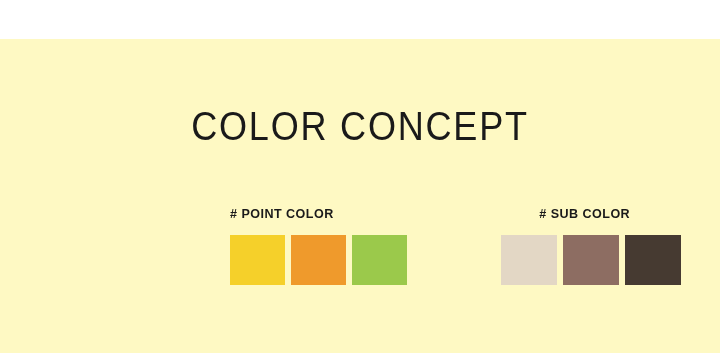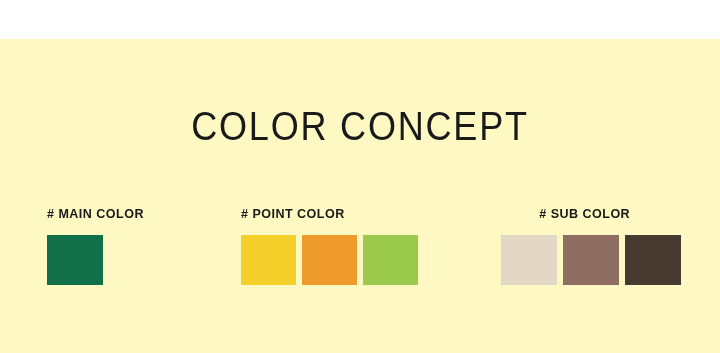--- a/index.html
+++ b/index.html
@@ -42,21 +42,21 @@
     transform: scaleX(0.88);
     transform-origin: center top;
   }
 
   
   .group {
     position: absolute;
     top: 168px;
   }
   #group-main  { left: 47px;  }
-  #group-point { left: 241px; }
+  #group-point { left: 230px; }
   #group-sub   { left: 501px; text-align: center; }
 
   .group-label {
     font-family: "Liberation Sans", sans-serif;
     font-size: 13.5px;
     line-height: 14px;
     font-weight: bold;
     letter-spacing: 0.5px;
     color: #1a1a1a;
     white-space: nowrap;
@@ -79,26 +79,20 @@
   #group-point .swatch { width: 55px; }
   #group-sub   .swatch { width: 56px; }
 </style>
 </head>
 <body style="background-color: rgb(255, 255, 255);">
 
 <div id="board">
 
   <div id="title">COLOR CONCEPT</div>
 
-  <div class="group" id="group-main">
-    <div class="group-label"># MAIN COLOR</div>
-    <div class="swatch-row">
-      <div class="swatch" style="background-color: rgb(17, 112, 74);"></div>
-    </div>
-  </div>
 
   <div class="group" id="group-point">
     <div class="group-label"># POINT COLOR</div>
     <div class="swatch-row">
       <div class="swatch" style="background-color: rgb(245, 208, 42);"></div>
       <div class="swatch" style="background-color: rgb(239, 154, 44);"></div>
       <div class="swatch" style="background-color: rgb(155, 201, 75);"></div>
     </div>
   </div>
 

